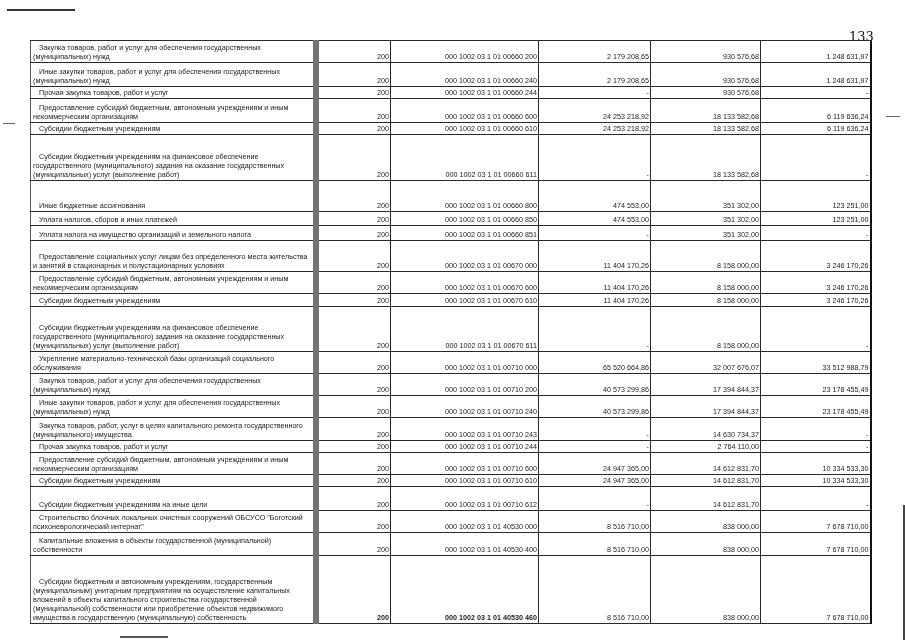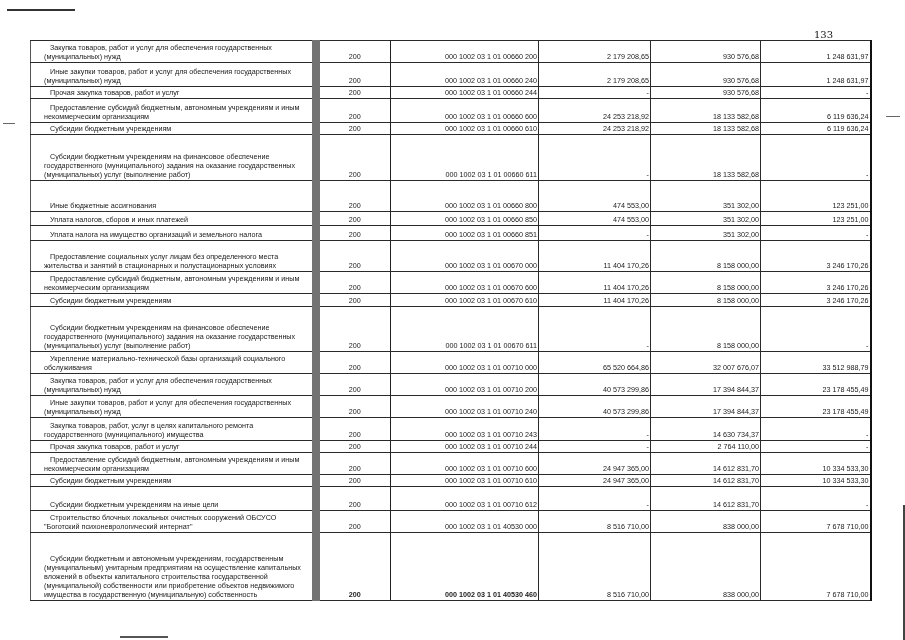--- a/index.html
+++ b/index.html
@@ -1,27 +1,27 @@
 <!DOCTYPE html>
 <html><head>
 <meta charset="utf-8">
 <style>
   html, body { margin: 0; padding: 0; background: #ffffff; }
   body { width: 905px; height: 640px; position: relative; overflow: hidden;
          font-family: "Liberation Sans", sans-serif; color: #1a1a1a; }
   .scan-mark { position: absolute; background: #333; }
-  .page-number { position: absolute; left: 814px; top: 29px; font-family: "DejaVu Serif", serif;
-                 font-size: 10px; color: #111; }
+  .page-number { position: absolute; left: 849px; top: 29px; font-family: "DejaVu Serif", serif;
+                 font-size: 13px; color: #111; }
   table.budget { position: absolute; left: 30px; top: 40px; border-collapse: collapse;
                  table-layout: fixed; width: 840px; }
   table.budget td { border: 1px solid #2a2a2a; font-size: 7.2px; line-height: 9px;
                     padding: 0 1px 1px 1px; vertical-align: bottom; white-space: nowrap; overflow: hidden; }
-  table.budget td.desc { white-space: normal; text-align: left; padding-left: 13px; border-left: 1px solid #555; }
+  table.budget td.desc { white-space: normal; text-align: left; padding-left: 2px; border-left: 1px solid #555; }
   table.budget td.desc span.t { display: block; text-indent: 6px; }
-  table.budget td.c2 { text-align: center; border-left: 8px solid #737373; border-right: 1.5px solid #222; }
+  table.budget td.c2 { text-align: right; border-left: 6px solid #737373; border-right: 1.5px solid #222; }
   table.budget td.code { text-align: right; }
   table.budget td.num { text-align: right; padding-right: 1px; }
   table.budget td.last { border-right: 2px solid #111; }
   table.budget tr.bold td.c2, table.budget tr.bold td.code { font-weight: bold; }
   col.w-desc { width: 285px; } col.w-c2 { width: 75px; } col.w-code { width: 148px; }
   col.w-n1 { width: 112px; } col.w-n2 { width: 110px; } col.w-n3 { width: 110px; }
 </style>
 </head>
 <body>
 
@@ -256,20 +256,30 @@
       <tr style="height: 22px; margin-top: 40px;">
         <td class="desc">
           <span class="t">Строительство блочных локальных очистных сооружений ОБСУСО "Боготский психоневрологический интернат"</span>
         </td>
         <td class="c2">200</td>
         <td class="code">000 1002 03 1 01 40530 000</td>
         <td class="num">8 516 710,00</td>
         <td class="num">838 000,00</td>
         <td class="num last">7 678 710,00</td>
       </tr>
+      <tr style="height: 23px;">
+        <td class="desc">
+          <span class="t">Капитальные вложения в объекты государственной (муниципальной) собственности</span>
+        </td>
+        <td class="c2">200</td>
+        <td class="code">000 1002 03 1 01 40530 400</td>
+        <td class="num">8 516 710,00</td>
+        <td class="num">838 000,00</td>
+        <td class="num last">7 678 710,00</td>
+      </tr>
       <tr class="bold" style="height: 68px;">
         <td class="desc">
           <span class="t">Субсидии бюджетным и автономным учреждениям, государственным (муниципальным) унитарным предприятиям на осуществление капитальных вложений в объекты капитального строительства государственной (муниципальной) собственности или приобретение объектов недвижимого имущества в государственную (муниципальную) собственность</span>
         </td>
         <td class="c2">200</td>
         <td class="code">000 1002 03 1 01 40530 460</td>
         <td class="num">8 516 710,00</td>
         <td class="num">838 000,00</td>
         <td class="num last">7 678 710,00</td>
       </tr>

